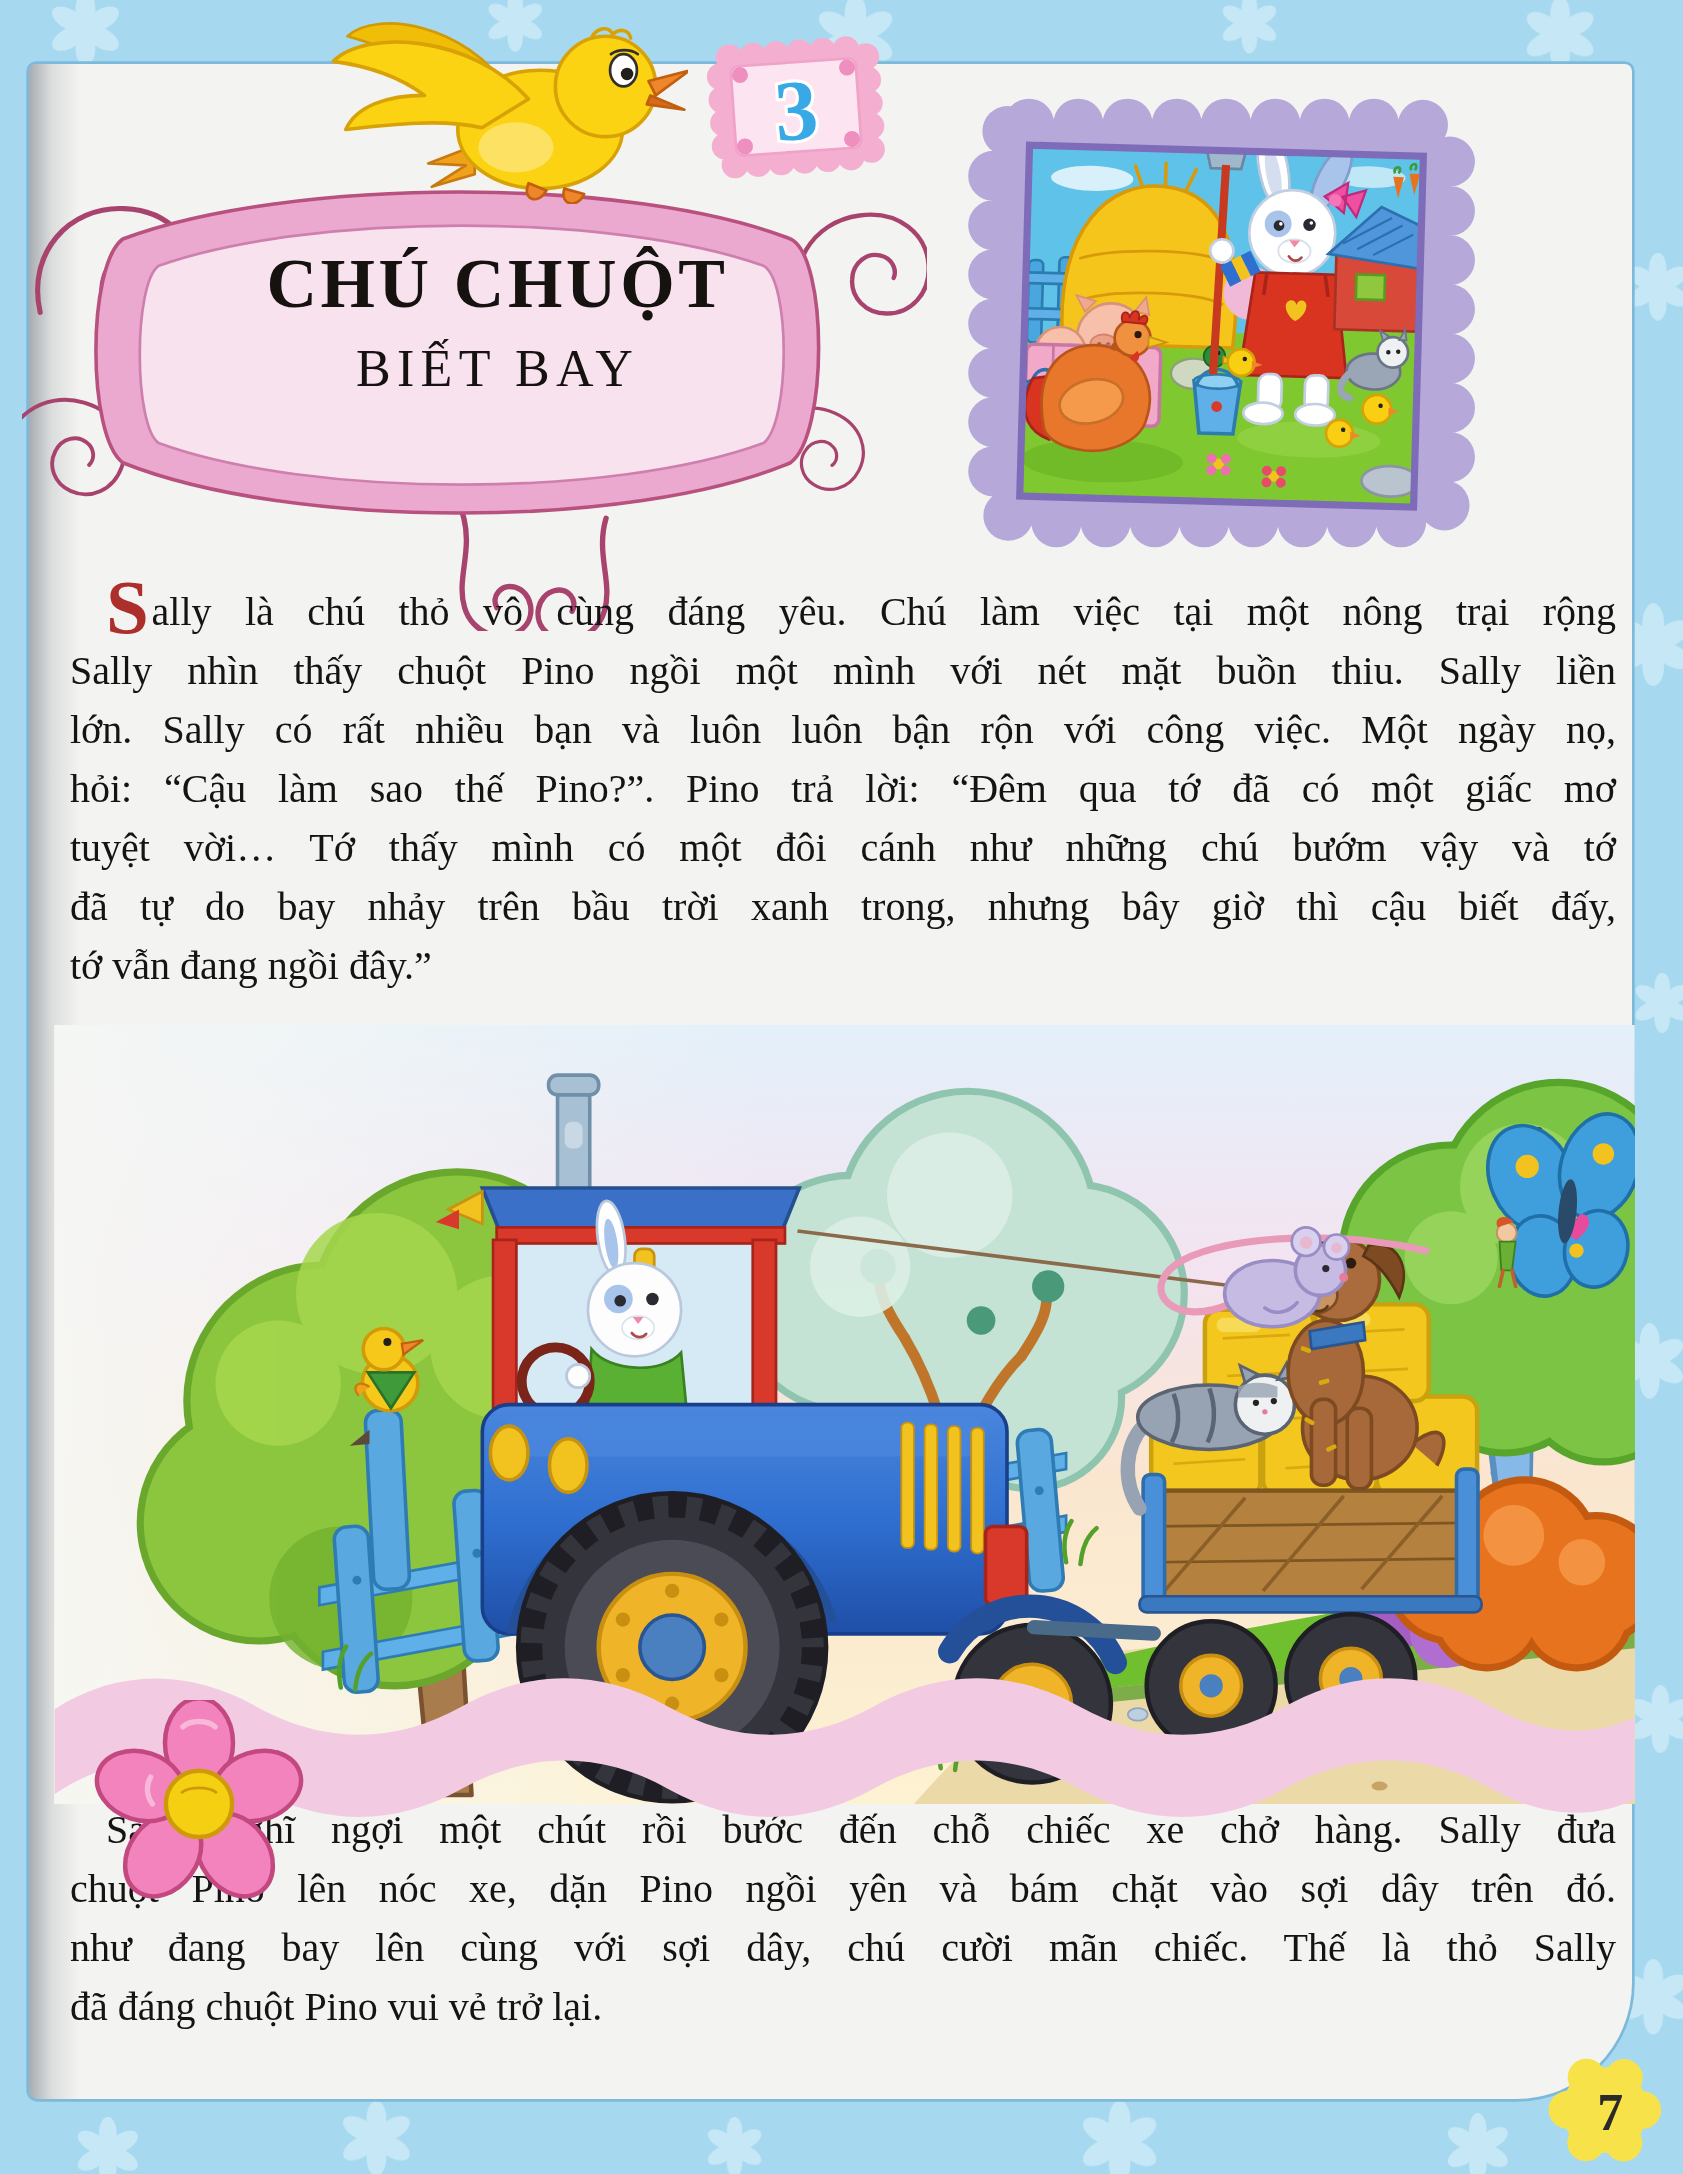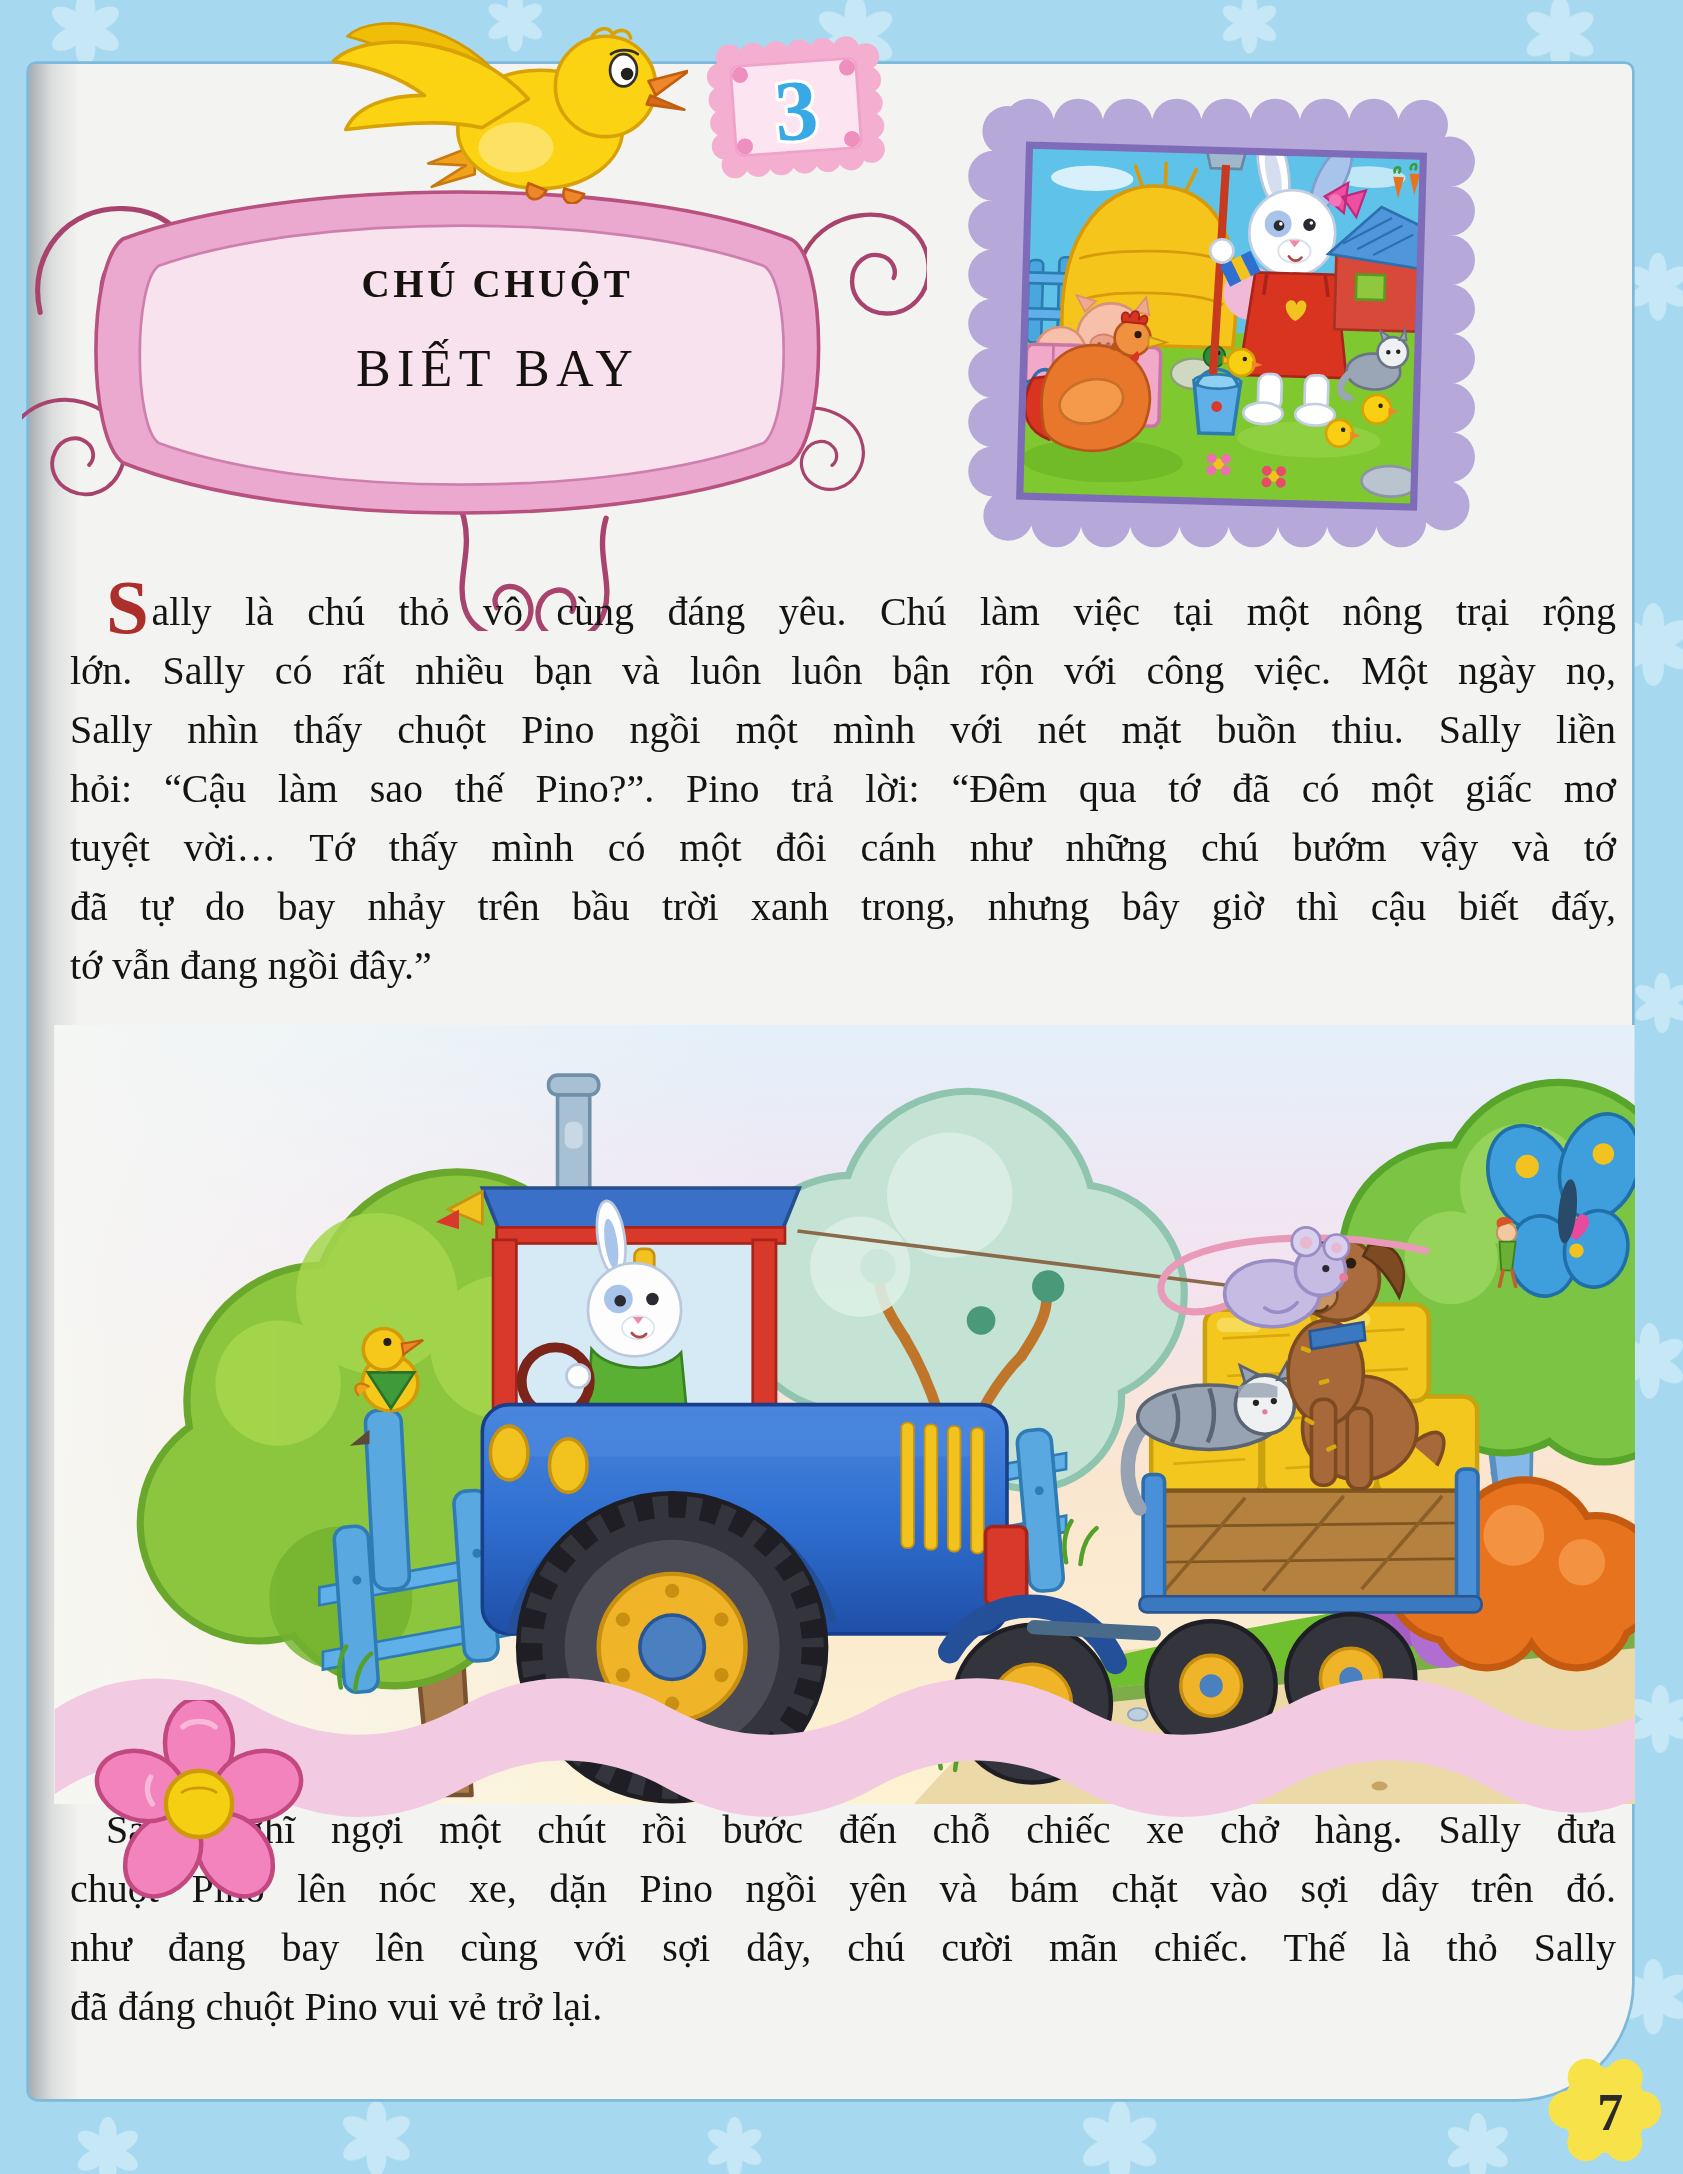--- a/index.html
+++ b/index.html
@@ -11,21 +11,21 @@
         box-shadow:0 0 0 2.7px #7db9da;}
   .spine-shadow{position:absolute;left:29px;top:64px;width:50px;height:2035px;z-index:2;
         background:linear-gradient(90deg,rgba(45,55,70,.38),rgba(45,55,70,.12) 45%,rgba(45,55,70,0));
         border-radius:7.2px 0 0 9px;pointer-events:none;}
   .art{position:absolute;z-index:3;}
   .chick{left:240px;top:10.7px;width:448px;height:193px;z-index:5;}
   .badge{left:694px;top:29.6px;width:204px;height:154px;z-index:5;transform:rotate(-4deg);}
   .titledeco{left:22.4px;top:94px;width:905px;height:537px;}
   .titletext{position:absolute;left:193px;top:240px;width:609px;z-index:4;text-align:center;
         color:#15120f;}
-  .titletext .l1{font-size:39px;letter-spacing:3.6px;font-weight:bold;line-height:88px;}
+  .titletext .l1{font-size:70px;letter-spacing:3.6px;font-weight:bold;line-height:88px;}
   .titletext .l2{font-size:52px;letter-spacing:6.3px;font-weight:normal;line-height:82px;}
   .topright{left:927px;top:79px;width:582px;height:488px;}
   .para{position:absolute;left:70px;width:1546px;z-index:4;color:#141414;
         font-size:40px;line-height:59px;}
   .p1{top:582px;}
   .p2{top:1800px;}
   .tline{text-align:justify;text-align-last:justify;height:59px;white-space:nowrap0;}
   .tline.last{text-align-last:auto;}
   .indent{text-indent:36px;}
   .dropcap{font-size:77px;line-height:0;color:#ad2f2b;vertical-align:-8px;
@@ -292,22 +292,22 @@
           </g>
       </g>
       <ellipse cx="522" cy="444" rx="32" ry="17" fill="#b9c4cf" stroke="#8a95a5" stroke-width="3"></ellipse>
     </g>
     <rect x="109" y="80" width="440" height="392" fill="none" stroke="#7e6cb8" stroke-width="8"></rect>
   </g>
 </svg>
 
 <div class="para p1">
   <div class="tline indent"><span class="dropcap">S</span><span>ally là chú thỏ vô cùng đáng yêu. Chú làm việc tại một nông trại rộng</span></div>
+  <div class="tline">Sally nhìn thấy chuột Pino ngồi một mình với nét mặt buồn thiu. Sally liền</div>
   <div class="tline">lớn. Sally có rất nhiều bạn và luôn luôn bận rộn với công việc. Một ngày nọ,</div>
-  <div class="tline">Sally nhìn thấy chuột Pino ngồi một mình với nét mặt buồn thiu. Sally liền</div>
   <div class="tline">hỏi: “Cậu làm sao thế Pino?”. Pino trả lời: “Đêm qua tớ đã có một giấc mơ</div>
   <div class="tline">tuyệt vời… Tớ thấy mình có một đôi cánh như những chú bướm vậy và tớ</div>
   <div class="tline">đã tự do bay nhảy trên bầu trời xanh trong, nhưng bây giờ thì cậu biết đấy,</div>
   <div class="tline last">tớ vẫn đang ngồi đây.”</div>
 </div>
 
 <svg class="art mainscene" viewBox="0 0 1765 870">
   <defs>
     <linearGradient id="sky" x1="0" y1="0" x2="0" y2="1">
       <stop offset="0" stop-color="#e3f0fa"></stop>

